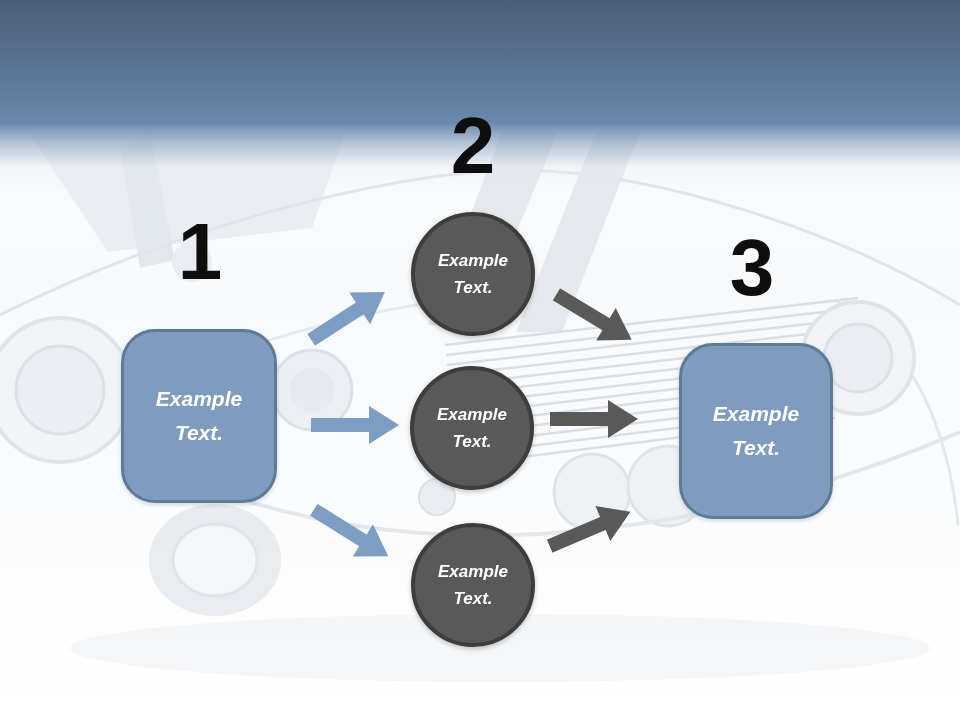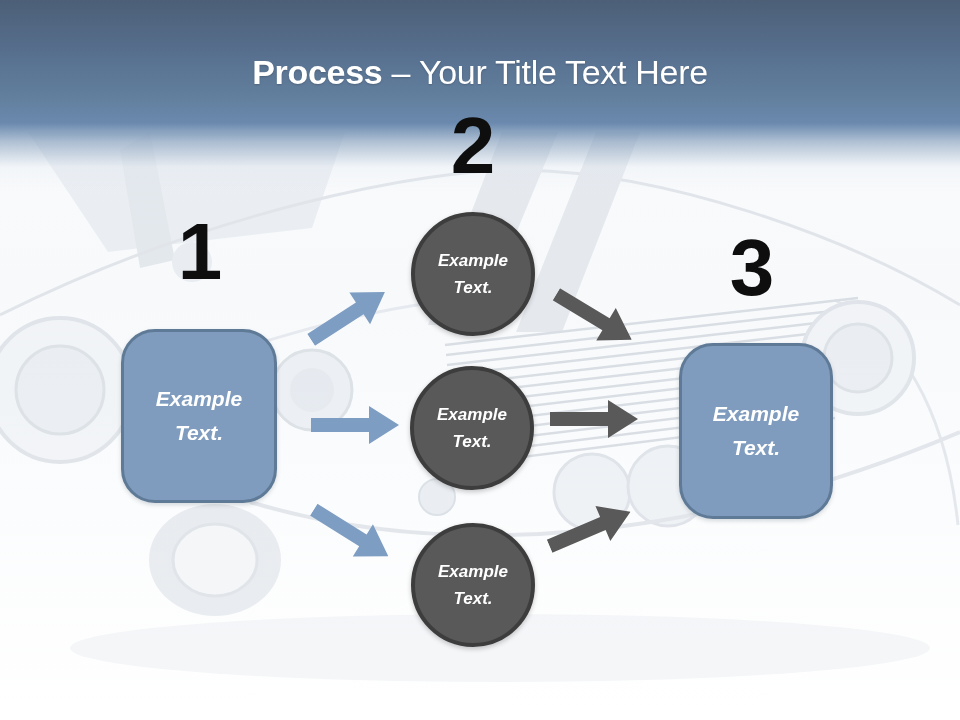--- a/index.html
+++ b/index.html
@@ -132,21 +132,20 @@
 
     <ellipse cx="215" cy="560" rx="66" ry="56" fill="#dfe3e9"></ellipse>
     <ellipse cx="215" cy="560" rx="42" ry="36" fill="#f1f3f6" stroke="#d3d9e0" stroke-width="3"></ellipse>
 
     <path d="M250,502 C450,562 700,542 960,432" fill="none" stroke="#d7dce3" stroke-width="4"></path>
     <ellipse cx="500" cy="648" rx="430" ry="34" fill="#f0f2f5"></ellipse>
   </svg>
 
   <div class="header-band"></div>
 
-  <div class="slide-title"><span class="t-bold">Process</span><span class="t-sep">–</span><span class="t-rest">Your Title Text Here</span></div>
 
   <div class="step-num" id="num1">1</div>
   <div class="step-num" id="num2">2</div>
   <div class="step-num" id="num3">3</div>
 
   <div class="blue-box" id="box-left">
     <span>Example Text.</span>
   </div>
 
   <div class="gray-circle" id="circle-top">

